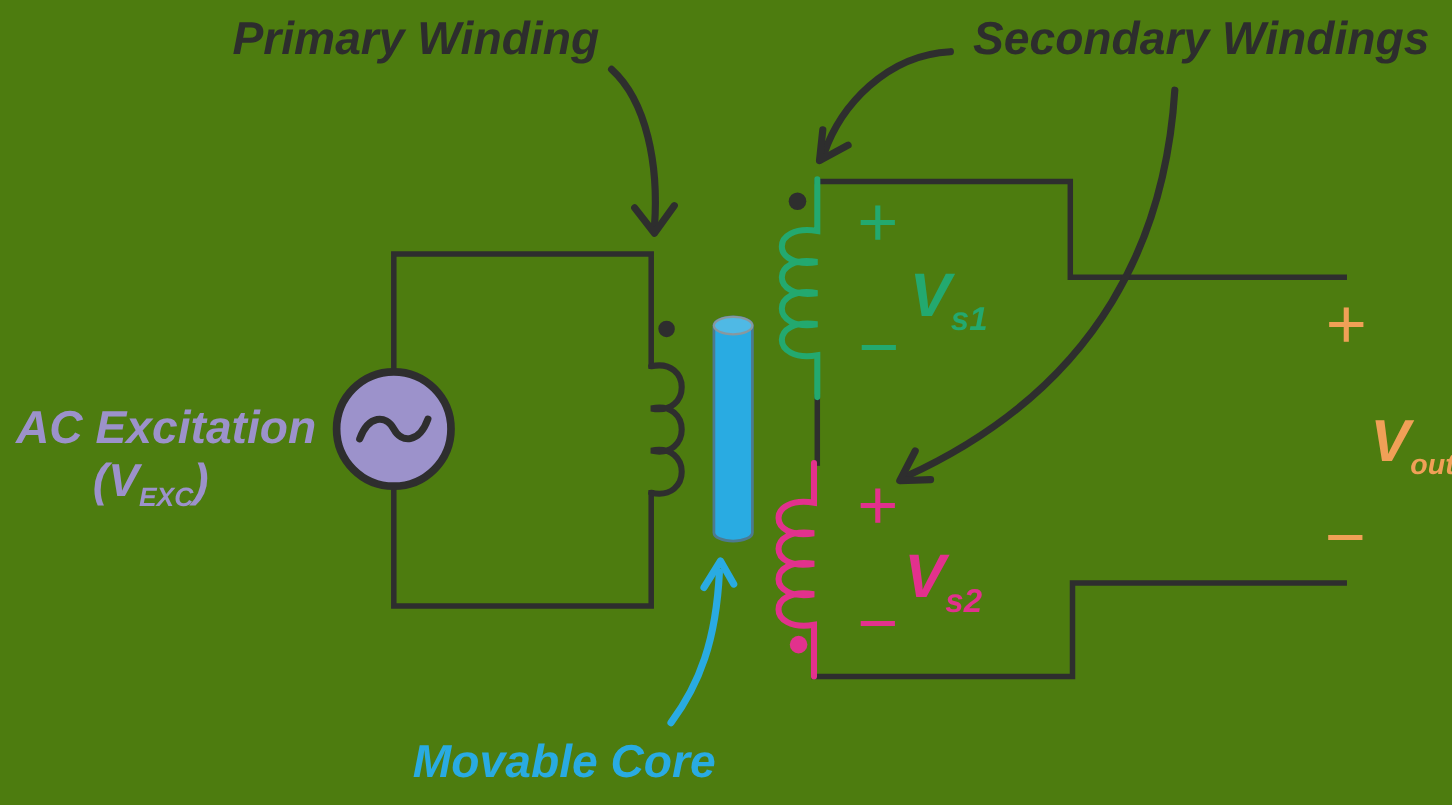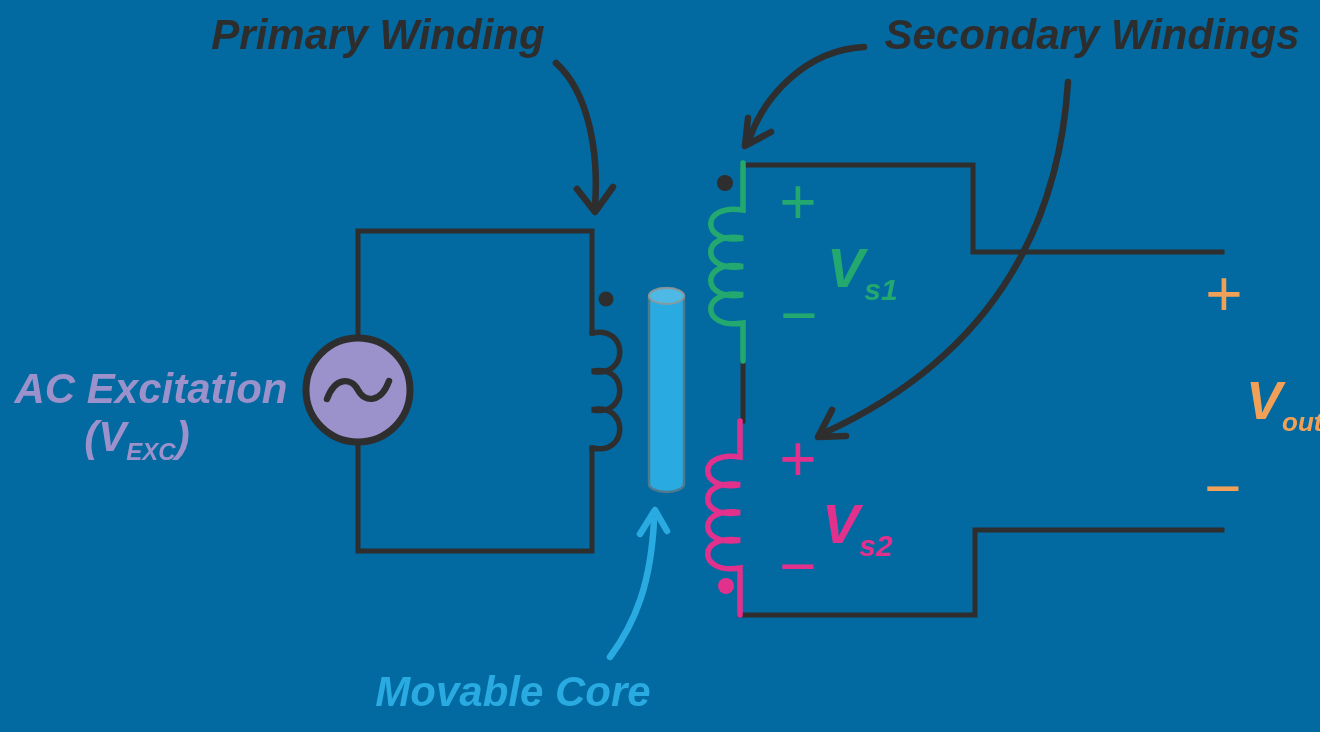--- a/index.html
+++ b/index.html
@@ -1,16 +1,16 @@
 <!DOCTYPE html>
 <html><head>
 <meta charset="utf-8">
 <style>
   html,body{margin:0;padding:0;background:#ffffff;}
-  .stage{position:relative;width:1320px;height:732px;background:#0369a1;overflow:hidden;}
+  .stage{position:relative;width:1320px;height:732px;background:#4d7c0f;overflow:hidden;}
   svg{display:block;}
   text{font-family:"Liberation Sans","DejaVu Sans",sans-serif;}
   .wire{fill:none;stroke-width:5;stroke-linecap:square;stroke-linejoin:miter;}
   .coil{fill:none;stroke-width:5.5;stroke-linecap:round;}
   .arrow{fill:none;stroke-width:6.5;stroke-linecap:round;stroke-linejoin:round;}
   .chev{fill:none;stroke-width:6.5;stroke-linecap:round;stroke-linejoin:round;}
   .t-label{font-size:42px;font-weight:bold;font-style:italic;}
   .t-sub{font-size:24px;font-weight:bold;font-style:italic;}
   .t-v{font-size:56px;font-weight:bold;font-style:italic;}
   .t-vsub{font-size:30px;font-weight:bold;font-style:italic;}

